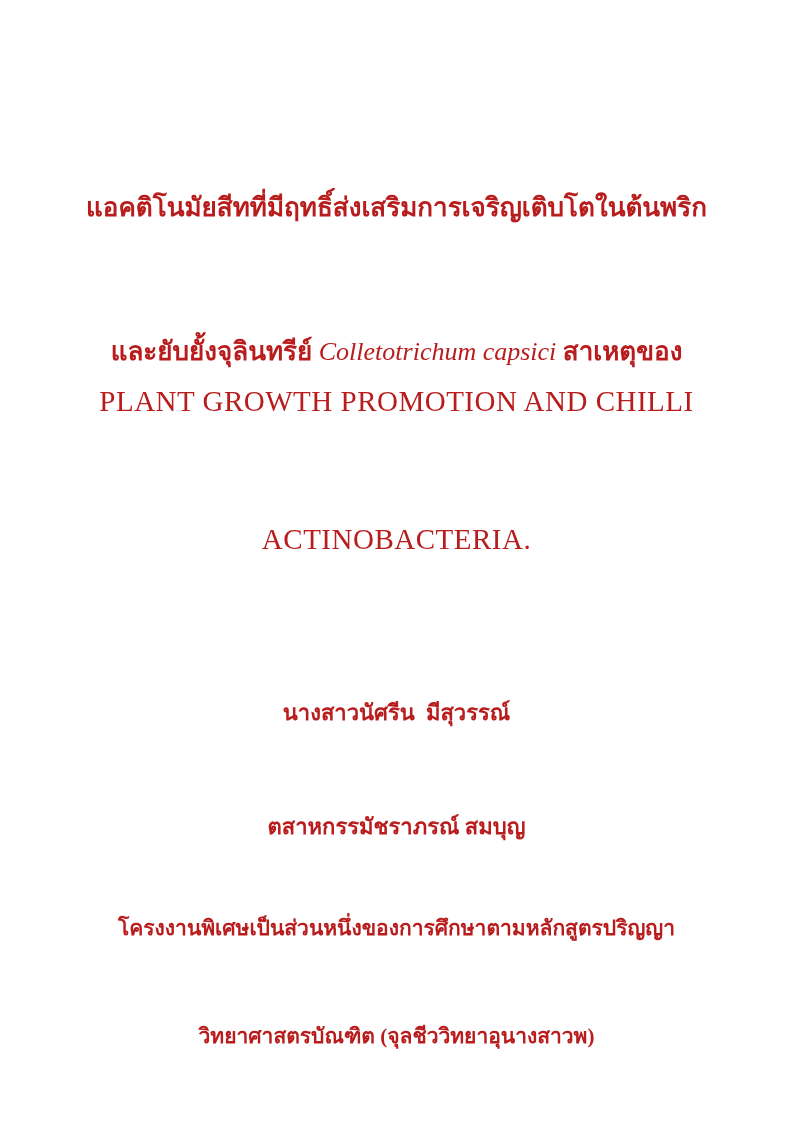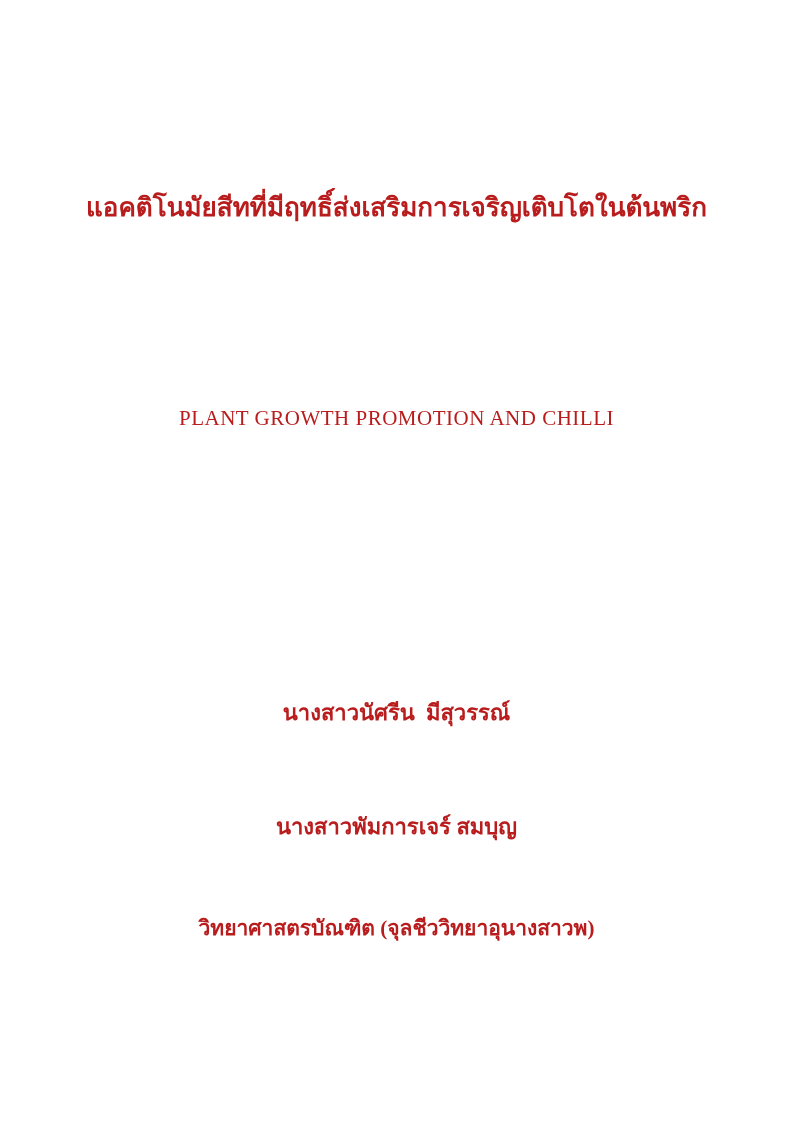--- a/index.html
+++ b/index.html
@@ -24,22 +24,22 @@
     text-align: center;
     white-space: pre-wrap;
   }
   .thai-title {
     top: 88px;
     font-size: 26px;
     font-weight: bold;
     line-height: 48px;
   }
   .english-title {
-    top: 303px;
-    font-size: 21px;
+    top: 286px;
+    font-size: 29px;
     font-weight: normal;
     line-height: 46px;
     letter-spacing: 0.5px;
   }
   .authors {
     top: 618px;
     font-size: 22px;
     font-weight: bold;
     line-height: 38px;
   }
@@ -56,31 +56,34 @@
     font-weight: normal;
   }
 </style>
 </head>
 <body>
 
 <div class="page">
 
   <div class="block thai-title">
     <div>แอคติโนมัยสีทที่มีฤทธิ์ส่งเสริมการเจริญเติบโตในต้นพริก</div>
+    <div><span>และยับยั้งจุลินทรีย์ </span><span class="italic">Colletotrichum capsici</span><span> สาเหตุของ</span></div>
   </div>
 
   <div class="block english-title">
     <div>PLANT GROWTH PROMOTION AND CHILLI</div>
+    <div>ACTINOBACTERIA.</div>
   </div>
 
   <div class="block authors">
     <div>นางสาวนัศรีน  มีสุวรรณ์</div>
-    <div>นางสาวพัมการเจร์ สมบุญ</div>
+    <div>ตสาหกรรมัชราภรณ์ สมบุญ</div>
   </div>
 
   <div class="block footer-block">
+    <div>โครงงานพิเศษเป็นส่วนหนึ่งของการศึกษาตามหลักสูตรปริญญา</div>
     <div>วิทยาศาสตรบัณฑิต (จุลชีววิทยาอุนางสาวพ)</div>
     
     
     
   </div>
 
 </div>
 
 </body></html>

